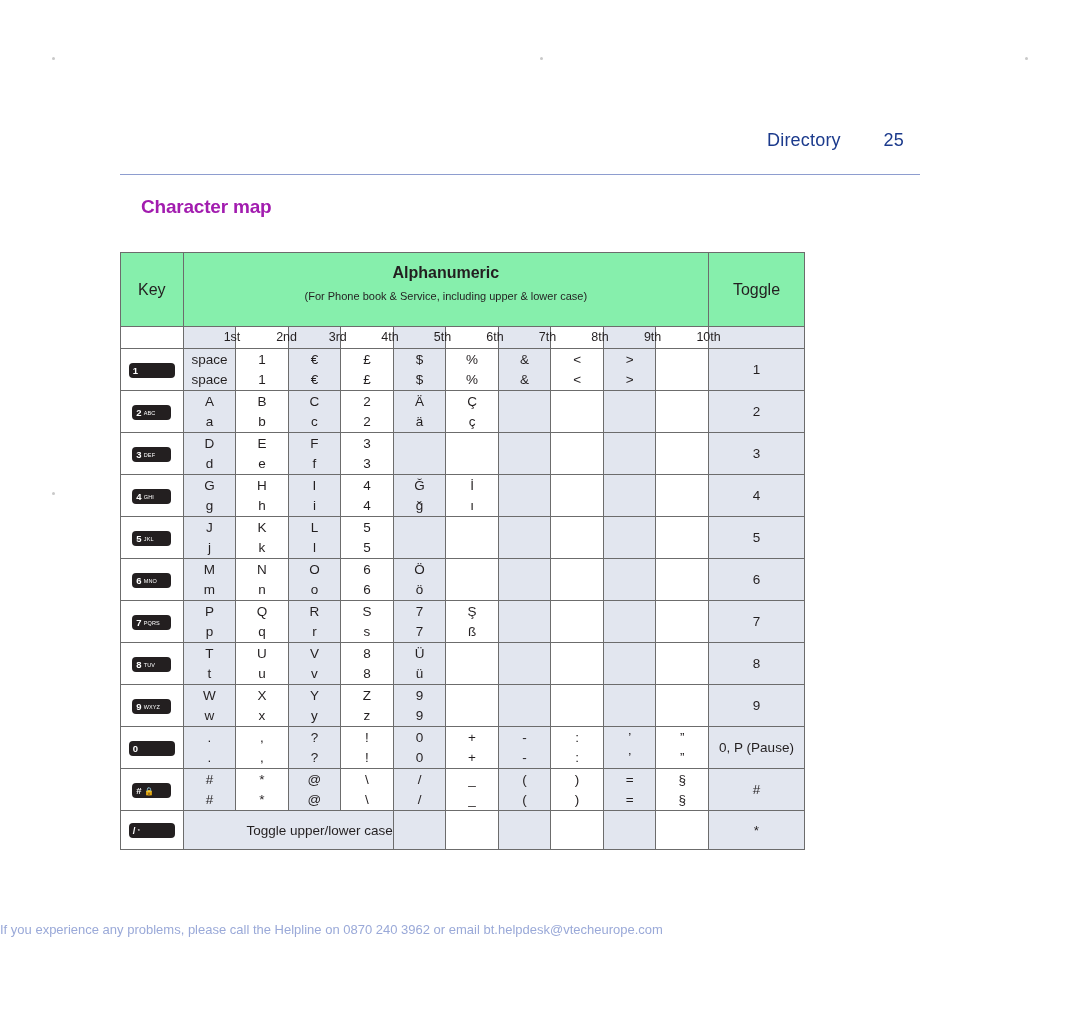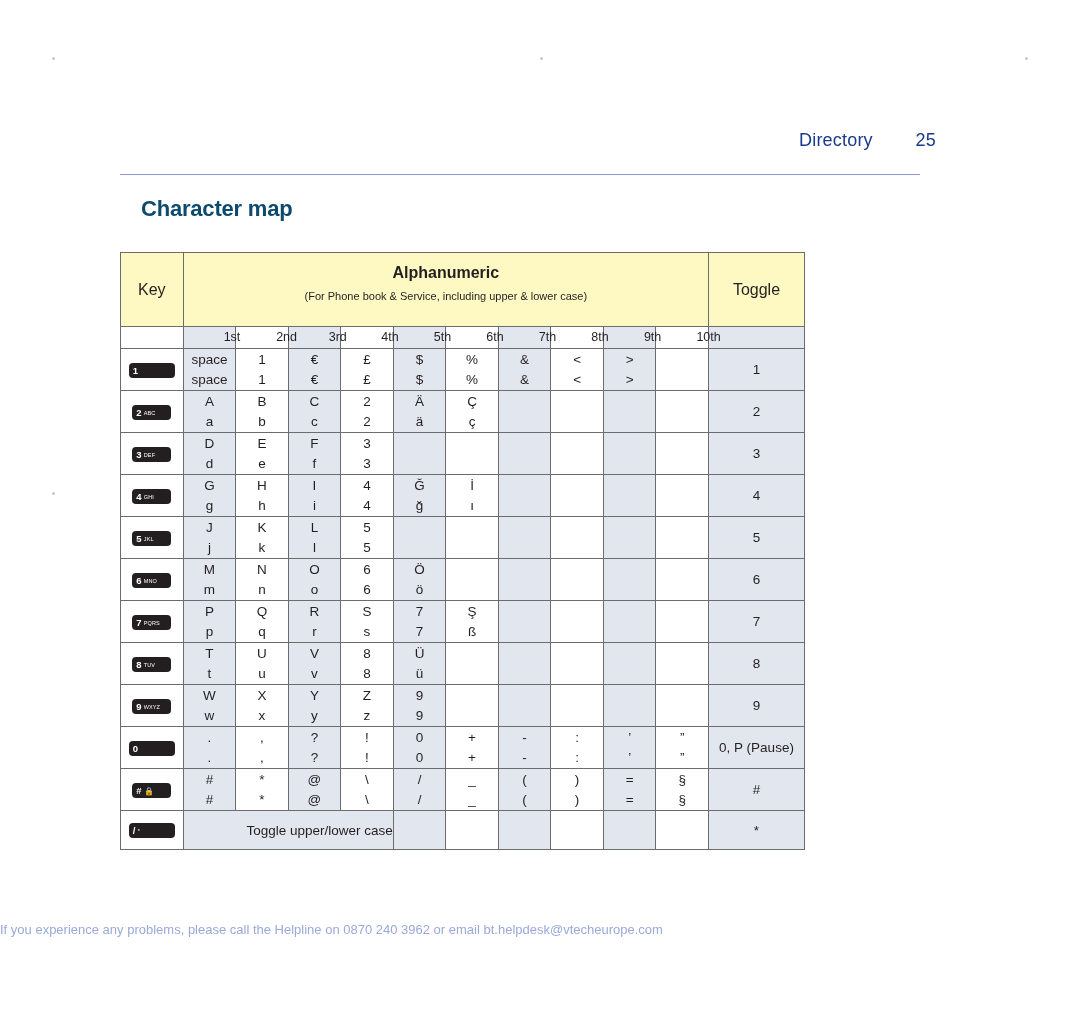--- a/index.html
+++ b/index.html
@@ -25,21 +25,21 @@
     border-radius: 50%;
   }
   .crop-tl { left: 52px;  top: 57px; }
   .crop-tm { left: 540px; top: 57px; }
   .crop-tr { left: 1025px;top: 57px; }
   .crop-ml { left: 52px;  top: 492px; }
 
   
   .runhead {
     position: absolute;
-    left: 136px;
+    left: 104px;
     top: 130px;
     width: 800px;
     text-align: right;
     font-size: 18px;
     color: #1b3a8c;
     letter-spacing: .2px;
   }
   .runhead .rh-label { }
   .runhead .rh-page {
     display: inline-block;
@@ -54,23 +54,23 @@
     width: 800px;
     height: 1px;
     background: #8e9dcf;
   }
 
   
   .section-title {
     position: absolute;
     left: 141px;
     top: 196px;
-    font-size: 22px;
+    font-size: 19px;
     font-weight: bold;
-    color: #0c4a6e;
+    color: #a21caf;
     letter-spacing: -.2px;
   }
 
   
   .charmap-wrap {
     position: absolute;
     left: 120px;
     top: 252px;
     width: 685px;
   }
@@ -92,21 +92,21 @@
   
   col.c-key  { width: 62px; }
   col.c-ord  { width: 52px; }
   col.c-num  { width: 95px; }
 
   
   .hd-key, .hd-alpha, .hd-number {
     height: 73px;
     font-weight: bold;
     font-size: 16px;
-    background: #fef9c3;
+    background: #86efac;
   }
   .hd-alpha .hd-alpha-main {
     font-size: 16px;
     font-weight: bold;
     display: block;
     margin-top: -14px;
   }
   .hd-alpha .hd-alpha-sub {
     display: block;
     font-size: 11px;

